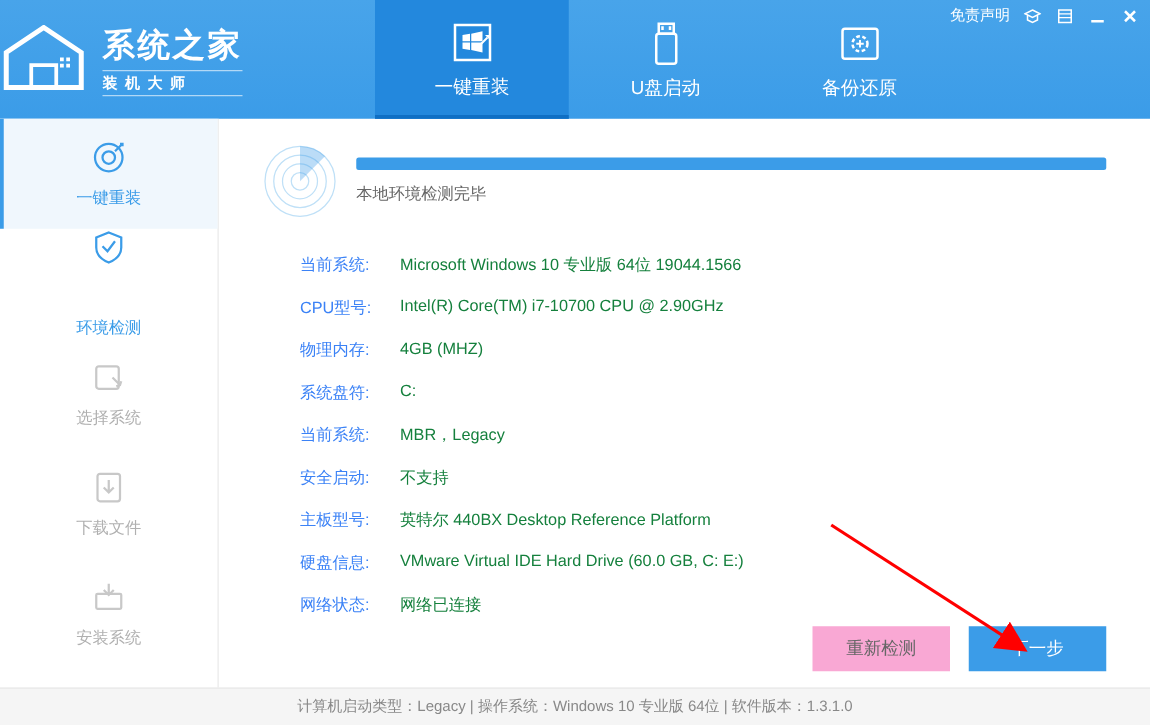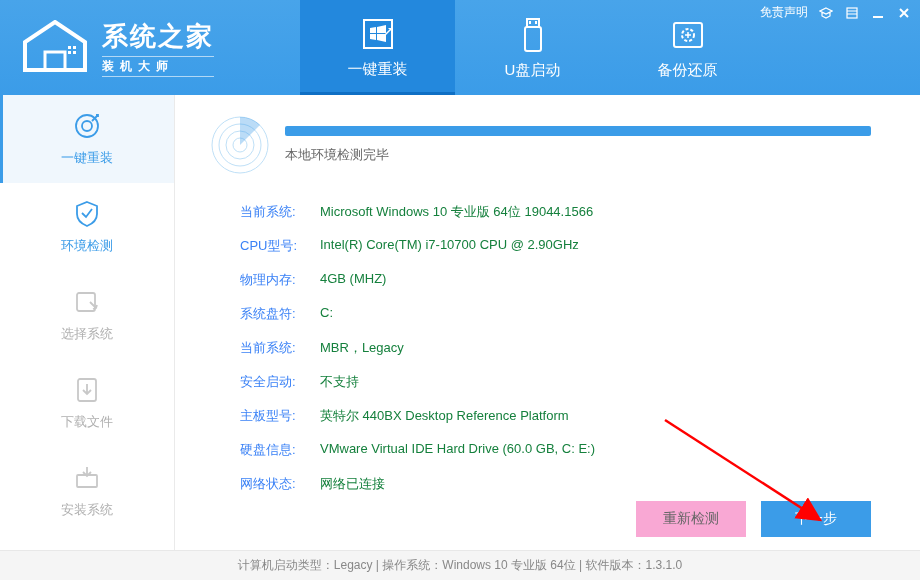--- a/index.html
+++ b/index.html
@@ -1,44 +1,44 @@
 <!DOCTYPE html>
 <html><head>
   <meta charset="utf-8">
   <style>
     * { margin: 0; padding: 0; box-sizing: border-box; font-family: "Microsoft YaHei", sans-serif; }
     body { width: 920px; height: 580px; background: #fff; overflow: hidden; position: relative; }
     
     .header { height: 95px; background: linear-gradient(to bottom, #48a4ea, #3b9ce8); display: flex; align-items: stretch; }
-    .logo-area { width: 300px; display: flex; align-items: center; padding-left: 20px; gap: 12px; }
+    .logo-area { width: 300px; display: flex; align-items: center; gap: 12px; }
     .logo-icon { width: 70px; height: 55px; }
     .logo-text { color: #fff; }
     .logo-title { font-size: 26px; font-weight: bold; letter-spacing: 2px; }
     .logo-sub { font-size: 12px; letter-spacing: 6px; border-top: 1px solid rgba(255,255,255,0.6); border-bottom: 1px solid rgba(255,255,255,0.6); padding: 1px 0; margin-top: 2px; text-align: left; font-weight: bold; }
     
     .nav-tabs { display: flex; flex: 1; align-items: stretch; }
     .nav-tab { width: 155px; display: flex; flex-direction: column; align-items: center; justify-content: center; color: #fff; cursor: pointer; gap: 6px; }
     .nav-tab.active { background: #2388dd; border-bottom: 3px solid #0f6fc4; }
     .nav-tab-icon { width: 40px; height: 40px; display: flex; align-items: center; justify-content: center; }
     .nav-tab-label { font-size: 15px; }
     
     .window-controls { position: absolute; top: 4px; right: 8px; display: flex; gap: 10px; align-items: center; color: #fff; font-size: 12px; }
     .wc-link { cursor: pointer; }
     .wc-icon { width: 16px; height: 16px; cursor: pointer; display: flex; align-items: center; justify-content: center; }
     
     .body-area { display: flex; height: 455px; }
     .sidebar { width: 175px; border-right: 1px solid #eaeaea; }
     .side-item { height: 88px; display: flex; flex-direction: column; align-items: center; justify-content: center; gap: 8px; cursor: pointer; color: #b0b0b0; }
     .side-item.active { background: #f0f7fd; color: #3b9ce8; position: relative; }
     .side-item.active::before { content: ''; position: absolute; left: 0; top: 0; bottom: 0; width: 3px; background: #3b9ce8; }
-    .side-item.current-step { color: #3b9ce8; }
+    .side-item.current-step { color: #3b9ce8; justify-content: space-between; }
     .side-icon { width: 30px; height: 30px; }
     .side-label { font-size: 13px; }
     
-    .main { flex: 1; padding: 20px 49px 15px 35px; display: flex; flex-direction: column; }
+    .main { flex: 1; padding: 20px 35px 15px 35px; display: flex; flex-direction: column; }
     .progress-row { display: flex; align-items: center; gap: 15px; margin-bottom: 8px; }
     .radar-icon { width: 60px; height: 60px; }
     .progress-bar-wrap { flex: 1; }
     .progress-bar { height: 10px; background: #3b9ce8; border-radius: 2px; width: 100%; }
     .progress-text { font-size: 13px; color: #666; margin-top: 10px; }
     
     .info-list { flex: 1; padding-top: 12px; padding-left: 30px; }
     .info-row { display: flex; padding: 8px 0; font-size: 13px; }
     .info-label { width: 80px; color: #3b82f6; }
     .info-value { color: #15803d; }

